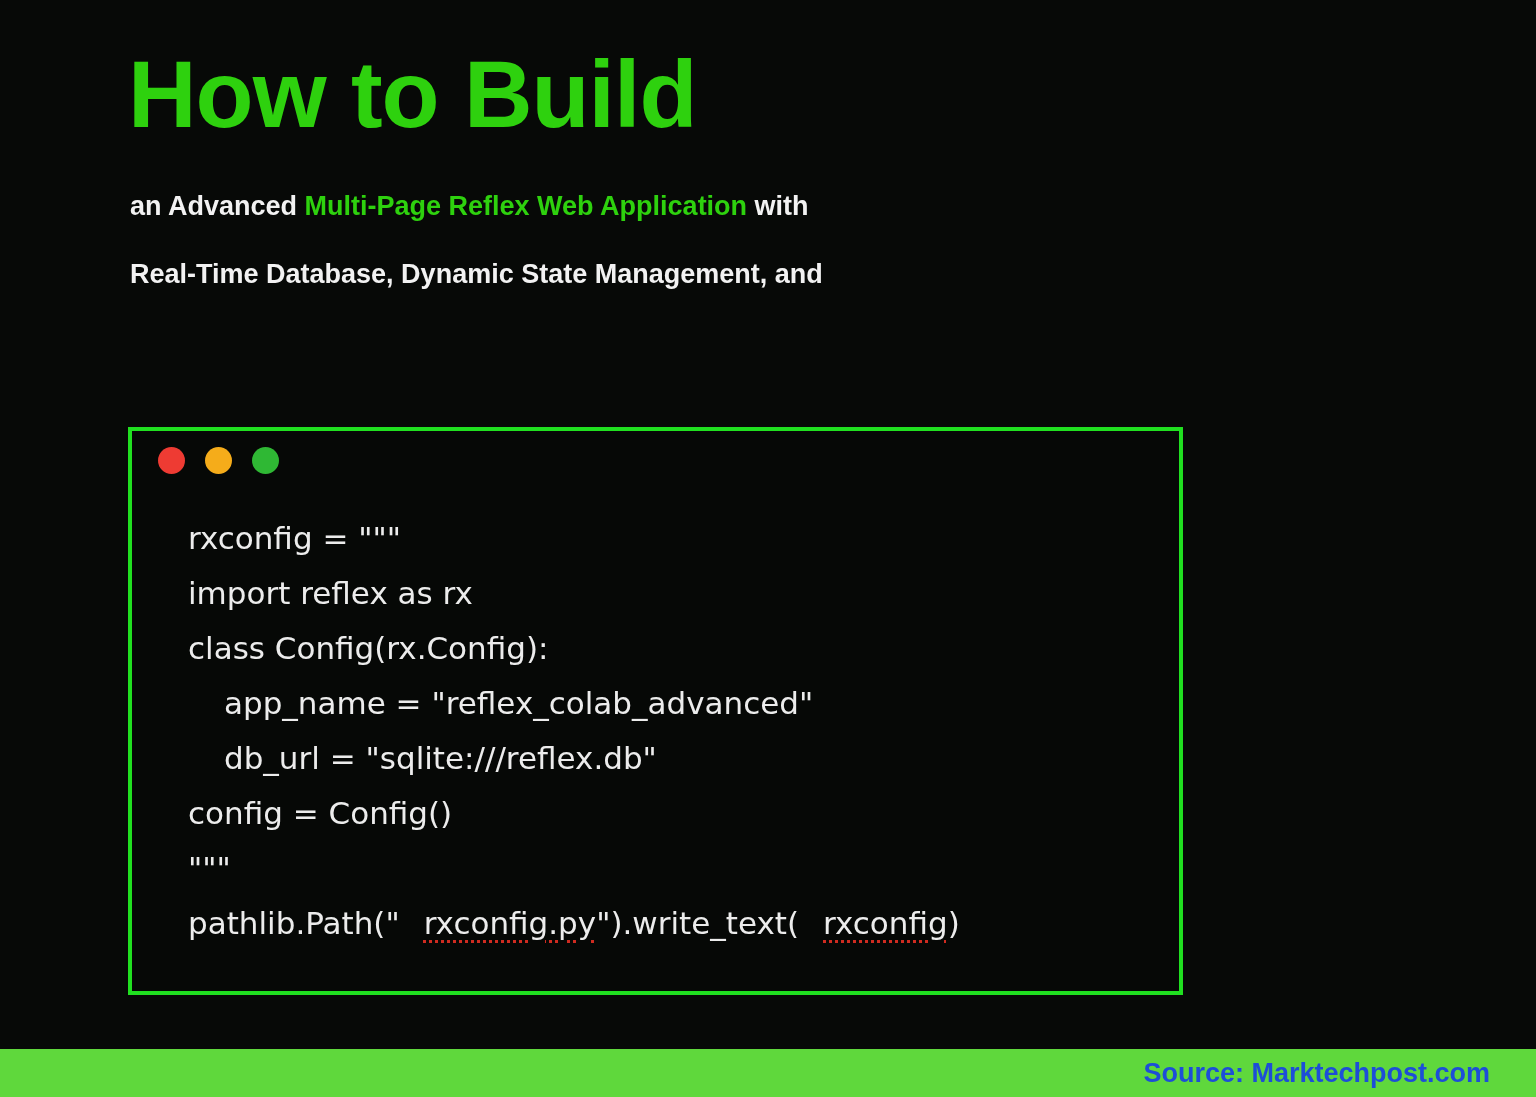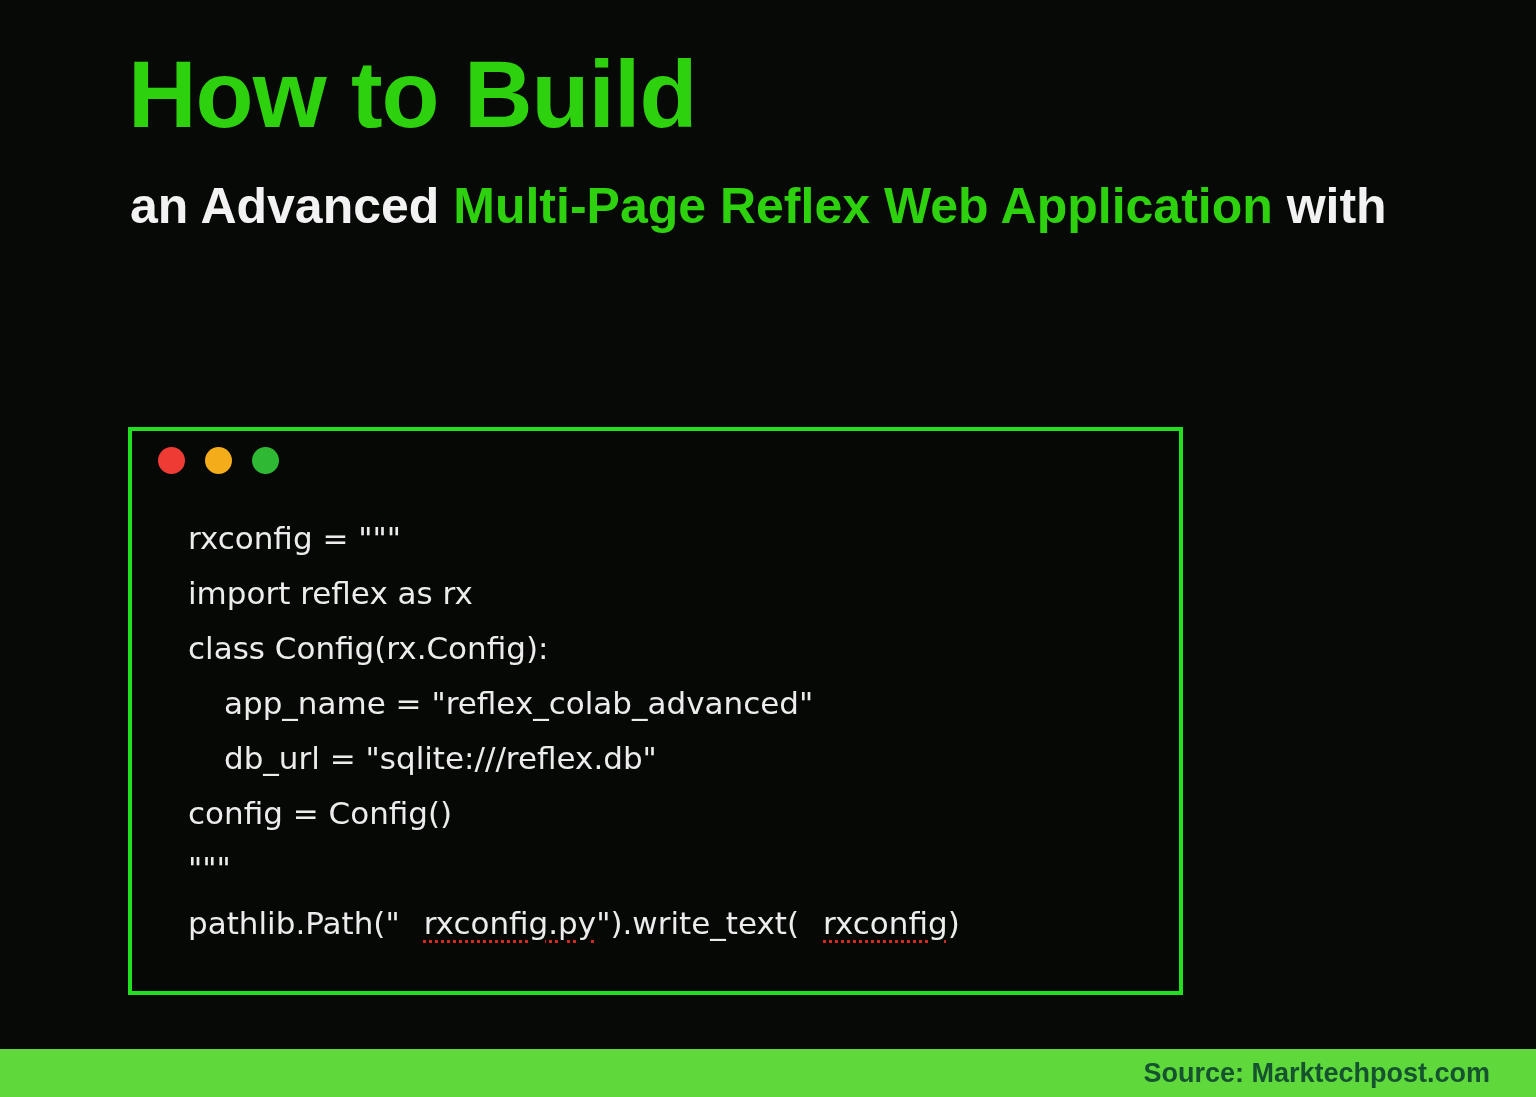--- a/index.html
+++ b/index.html
@@ -14,21 +14,21 @@
     left: 128px; top: 40px;
     font-size: 95px;
     line-height: 108px;
     font-weight: 700;
     letter-spacing: -1px;
     color: #2ed10e;
   }
   .subtitle {
     position: absolute;
     left: 130px; top: 172px;
-    font-size: 50px;
+    font-size: 27px;
     line-height: 68px;
     font-weight: 700;
     color: #f2f2f2;
     letter-spacing: 0px;
   }
   .subtitle .accent { color: #2ed10e; }
   .code-window {
     position: absolute;
     left: 128px; top: 427px;
     width: 1055px; height: 568px;
@@ -73,30 +73,31 @@
     width: 1536px; height: 48px;
     background: #5fd83c;
     text-align: right;
   }
   .footer-bar span {
     display: inline-block;
     line-height: 48px;
     padding-right: 46px;
     font-size: 27px;
     font-weight: 700;
-    color: #14532d;
+    color: #1d4ed8;
   }
 </style>
 </head>
 <body>
 
 <h1 class="title">How to Build</h1>
 
 <div class="subtitle" id="subtitle">
     <div><span class="">an Advanced </span><span class="accent">Multi-Page Reflex Web Application</span><span class=""> with</span></div>
+    <div><span class="">Real-Time Database, Dynamic State Management, and</span></div>
   </div>
 
 <div class="code-window">
   <div class="window-controls" id="window-controls">
       <button class="dot" style="background: rgb(238, 59, 51);"></button>
       <button class="dot" style="background: rgb(245, 172, 26);"></button>
       <button class="dot" style="background: rgb(47, 184, 52);"></button>
     </div>
   <div class="code-block" id="code-block"><div class="code-line indent-0"><span>rxconfig = """</span></div><div class="code-line indent-0"><span>import reflex as rx</span></div><div class="code-line indent-0"><span>class Config(rx.Config):</span></div><div class="code-line indent-1"><span>app_name = "reflex_colab_advanced"</span></div><div class="code-line indent-1"><span>db_url = "sqlite:///reflex.db"</span></div><div class="code-line indent-0"><span>config = Config()</span></div><div class="code-line indent-0"><span>"""</span></div><div class="code-line indent-0"><span>pathlib.Path("</span><span class="spell">rxconfig.py</span><span>").write_text(</span><span class="spell">rxconfig</span><span>)</span></div></div>
 </div>

